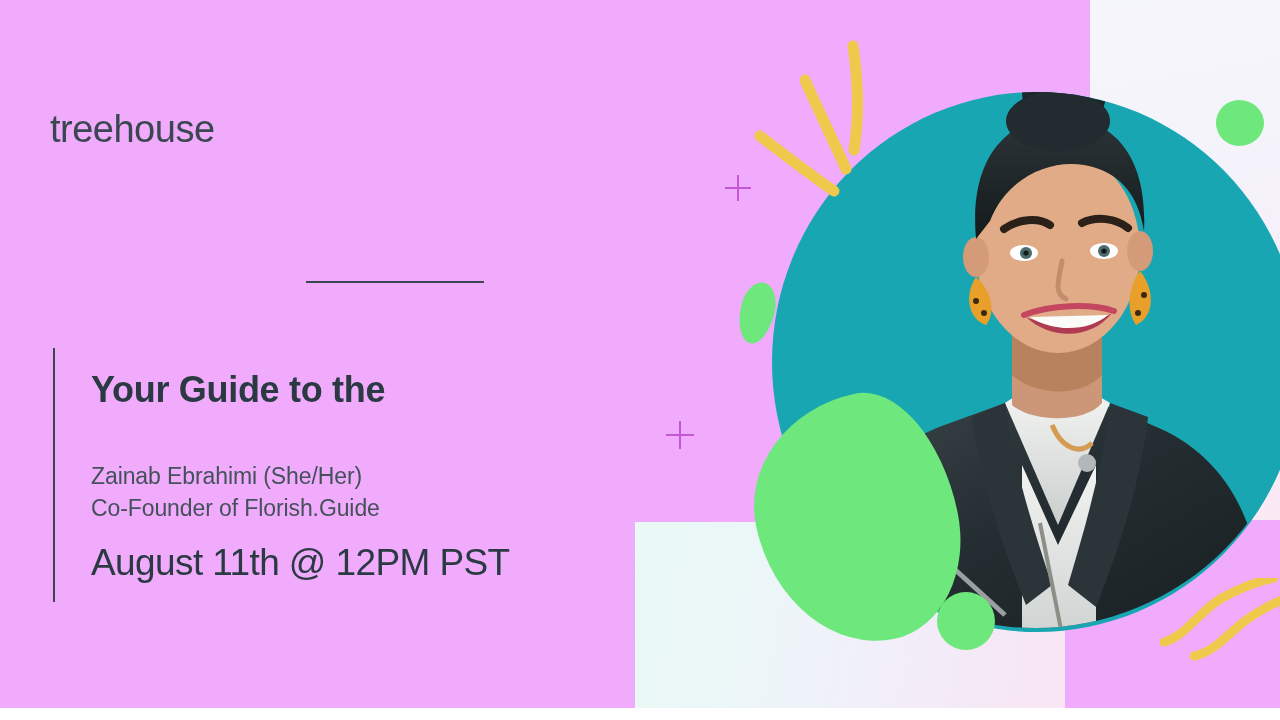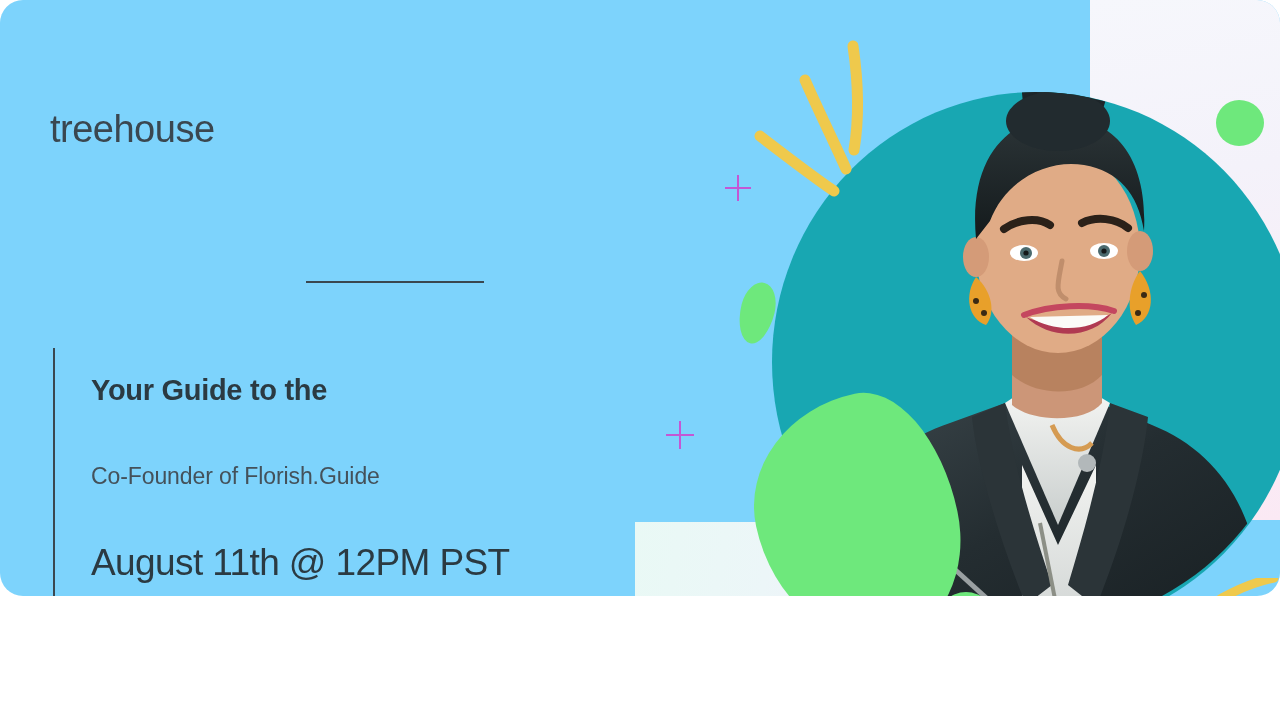--- a/index.html
+++ b/index.html
@@ -4,22 +4,22 @@
 <title>Treehouse Guest Speaker Series</title>
 <style>
   * { margin:0; padding:0; box-sizing:border-box; }
   html, body {
     width:1280px; height:720px; overflow:hidden;
     background:#ffffff;
     font-family:"Liberation Sans", sans-serif;
     -webkit-font-smoothing:antialiased;
   }
   #stage {
-    position:relative; width:1280px; height:596px;
-    background:#7dd3fc; overflow:hidden;border-radius:23px;
+    position:relative; width:1280px; height:708px;
+    background:#f0abfc; overflow:hidden;
   }
 
   
   .panel-right {
     position:absolute; left:1090px; top:0; width:190px; height:520px;
     background:linear-gradient(170deg,#f6f7fc 0%, #f4f2fa 35%, #f7eef8 65%, #fbe9f4 100%);
   }
   .panel-bottom {
     position:absolute; left:635px; top:522px; width:430px; height:198px;
     background:linear-gradient(100deg,#e9f9f5 0%, #ecf6f8 30%, #f1effa 58%, #f9e4f3 100%);
@@ -90,21 +90,21 @@
     font-size:40px; font-weight:400; color:#3a4750; letter-spacing:-0.5px;
   }
 
   .vrule {
     position:absolute; left:53px; top:348px; width:2px; height:254px;
     background:#3a4750;
   }
 
   .talk-title {
     position:absolute; left:91px; top:370px; width:470px;
-    font-size:29px; line-height:40px; font-weight:600;
+    font-size:36px; line-height:40px; font-weight:600;
     color:#2b3a42; letter-spacing:-0.3px;
   }
   .speaker-block {
     position:absolute; left:91px; top:460px; width:470px;
     font-size:23px; line-height:32px; font-weight:400;
     color:#44515a; letter-spacing:-0.1px;
   }
   .datetime {
     position:absolute; left:91px; top:542px; width:560px;
     font-size:37px; font-weight:400; color:#2b3a42; letter-spacing:-0.6px;
@@ -241,18 +241,19 @@
     <span class="series-rule"></span>
   </div>
 
   <div class="vrule"></div>
 
   <div class="talk-title">
     <div>Your Guide to the</div>
   </div>
 
   <div class="speaker-block">
+    <div>Zainab Ebrahimi (She/Her)</div>
     <div>Co-Founder of Florish.Guide</div>
   </div>
 
   <div class="datetime">August 11th @ 12PM PST</div>
 
 </div>
 
 </body></html>

